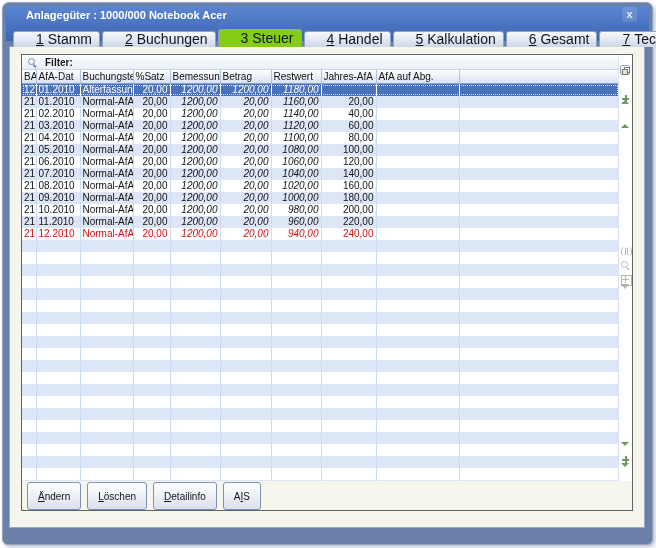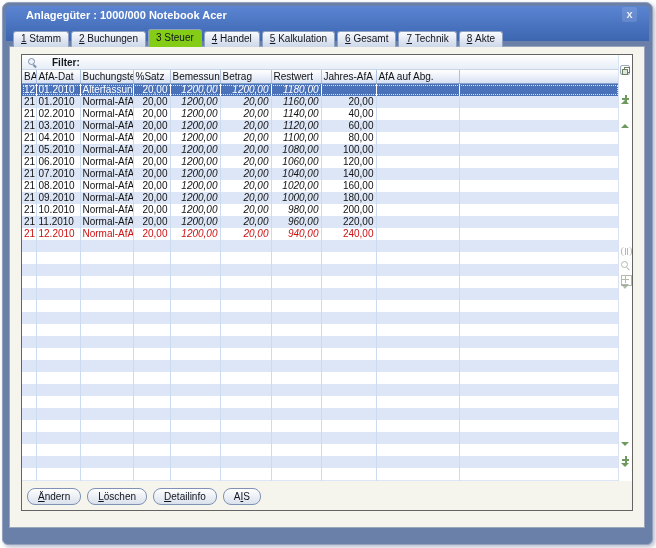--- a/index.html
+++ b/index.html
@@ -23,21 +23,21 @@
   .closebox{
     position:absolute;right:12px;top:1px;width:15px;height:15px;
     color:#e9eefb;font-weight:bold;font-size:11px;line-height:15px;text-align:center;
     background:rgba(255,255,255,0.12);border-radius:2px;cursor:default;
   }
   .tabstrip{
     position:absolute;left:10px;top:27px;height:17px;
     display:flex;align-items:flex-end;gap:2px;z-index:5;
   }
   .tab{
-    height:14px;line-height:14px;padding:0 7px 1px 7px;font-size:10px;color:#10151f;
+    height:14px;line-height:14px;padding:0 7px 1px 22px;font-size:14px;color:#10151f;
     background:linear-gradient(#f8fafd,#ccd7e9);
     border:1px solid #8fa2c2;border-bottom:none;border-radius:3px 3px 0 0;
     white-space:nowrap;cursor:default;
   }
   .tab.active{
     height:16px;line-height:16px;background:#84cc16;position:relative;z-index:6;
   }
   .mn{text-decoration:underline;}
   .panel{
     position:absolute;left:6px;top:43px;width:636px;height:482px;
@@ -55,21 +55,21 @@
   }
   .magicon{position:relative;width:11px;height:11px;margin-left:5px;}
   .magicon:before{
     content:"";position:absolute;left:1px;top:1px;width:5px;height:5px;
     border:1px solid #7d8fae;border-radius:50%;background:#eef3fa;
   }
   .magicon:after{
     content:"";position:absolute;left:7px;top:7px;width:4px;height:1.5px;
     background:#7d8fae;transform:rotate(45deg);transform-origin:0 0;
   }
-  .filterlabel{font-size:10px;font-weight:bold;color:#14181f;margin-left:14px;}
+  .filterlabel{font-size:10px;font-weight:bold;color:#14181f;margin-left:7px;}
   .gridzone{
     position:absolute;left:0;top:15px;right:13px;bottom:29px;
     background:#ffffff;overflow:hidden;
   }
   table.grid{border-collapse:collapse;table-layout:fixed;width:100%;font-size:10px;color:#121212;}
   table.grid th{
     height:13px;font-weight:normal;text-align:left;padding:0 2px;
     background:linear-gradient(#ffffff,#d8e2f2);
     border-right:1px solid #aec1dd;border-bottom:1px solid #87a3cc;
     overflow:hidden;white-space:nowrap;font-size:10px;
@@ -120,23 +120,23 @@
   .magsmall:after{content:"";position:absolute;left:6px;top:6px;width:4px;height:1px;background:#9aa58e;transform:rotate(45deg);transform-origin:0 0;}
   .tblicon{border:1px solid #9aa58e;}
   .tblicon:before{content:"";position:absolute;left:0;top:3px;width:7px;height:1px;background:#9aa58e;}
   .tblicon:after{content:"";position:absolute;left:3px;top:0;width:1px;height:7px;background:#9aa58e;}
   .funnel{width:0;height:0;border-left:4px solid transparent;border-right:4px solid transparent;border-top:5px solid #9aa58e;margin-top:2px;}
   .buttonbar{
     position:absolute;left:0;right:0;bottom:0;height:28px;background:#f5f5ee;
     display:flex;align-items:center;gap:6px;padding-left:5px;box-sizing:border-box;
   }
   .btn{
-    height:17px;line-height:15px;padding:0 10px;font-size:10px;color:#10151f;
+    height:28px;line-height:15px;padding:0 10px;font-size:10px;color:#10151f;
     background:linear-gradient(#fefefe,#dbe1ec);
-    border:1px solid #7e92b4;border-radius:8px;white-space:nowrap;cursor:default;
+    border:1px solid #7e92b4;border-radius:3px;white-space:nowrap;cursor:default;
     font-family:"Liberation Sans","DejaVu Sans",sans-serif;
   }
 </style>
 </head>
 <body>
 
 <div class="window">
   <div class="titlebar">
     <span>Anlagegüter : 1000/000 Notebook Acer</span>
     <span class="closebox">x</span>

